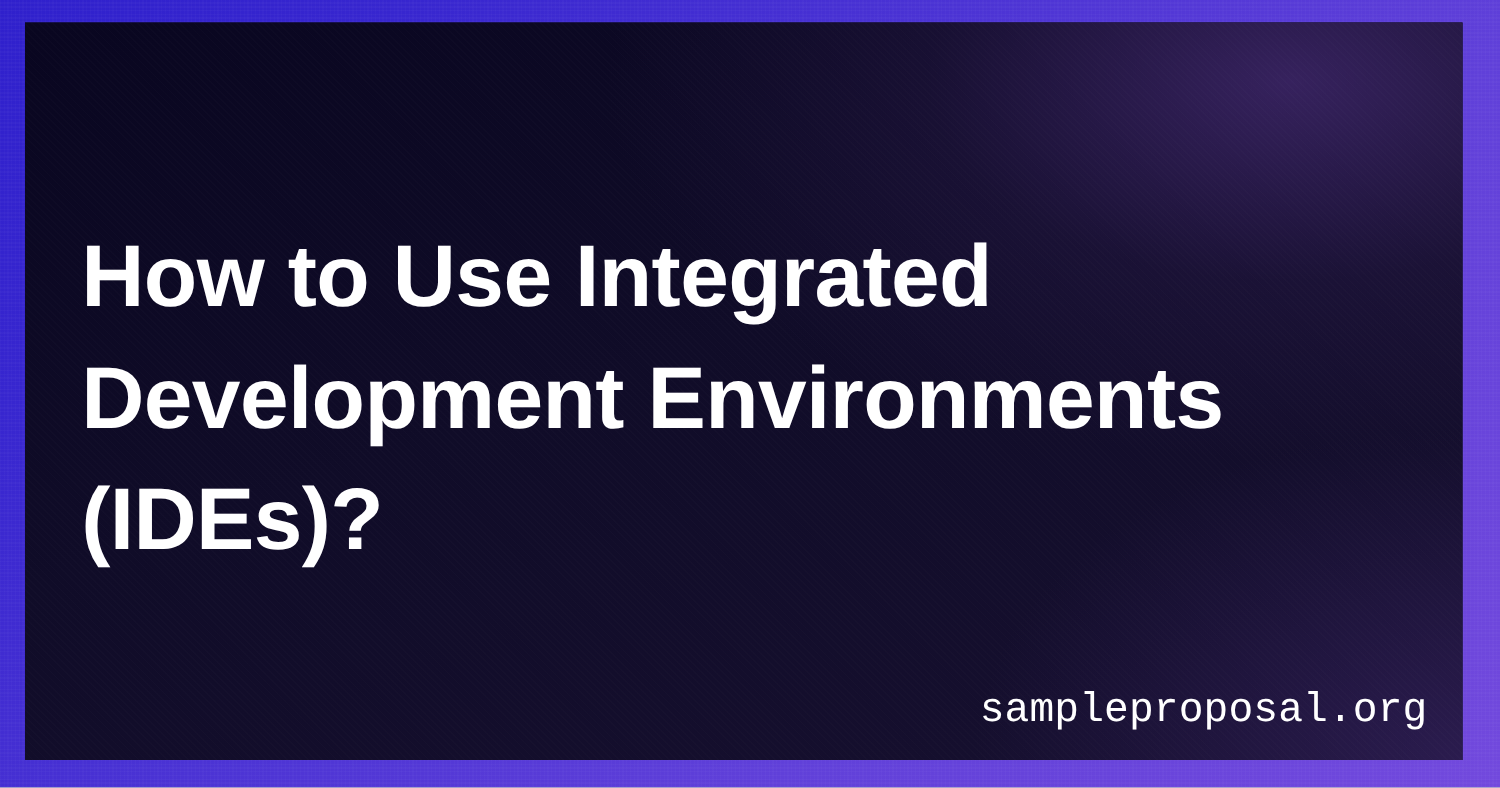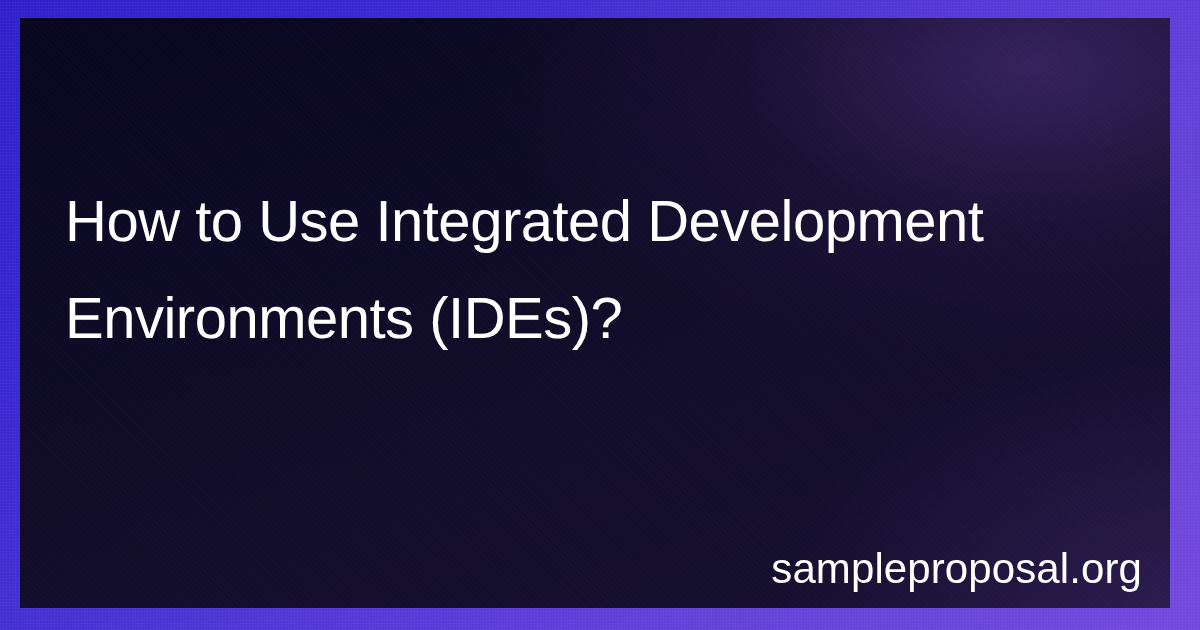--- a/index.html
+++ b/index.html
@@ -55,39 +55,40 @@
     pointer-events: none;
   }
 
   .headline {
     position: absolute;
     left: 45px;
     top: 155px;
     right: 60px;
     margin: 0;
     color: #ffffff;
-    font-size: 58px;
-    font-weight: 400;
+    font-size: 70px;
+    font-weight: 700;
     line-height: 97px;
     letter-spacing: -0.5px;
     white-space: pre-line;
     text-rendering: geometricPrecision;
   }
 
   .site-label {
     position: absolute;
     right: 28px;
     bottom: 20px;
     margin: 0;
     color: #ffffff;
-    font-size: 42px;
+    font-size: 33px;
     font-weight: 400;
     line-height: 38px;
     letter-spacing: 0.1px;
     text-align: right;
+    font-family: Liberation Mono, monospace;
   }
 </style>
 </head>
 <body>
 
 <div class="og-card">
 
   <div class="frame-texture"></div>
 
   <div class="inner-panel">

